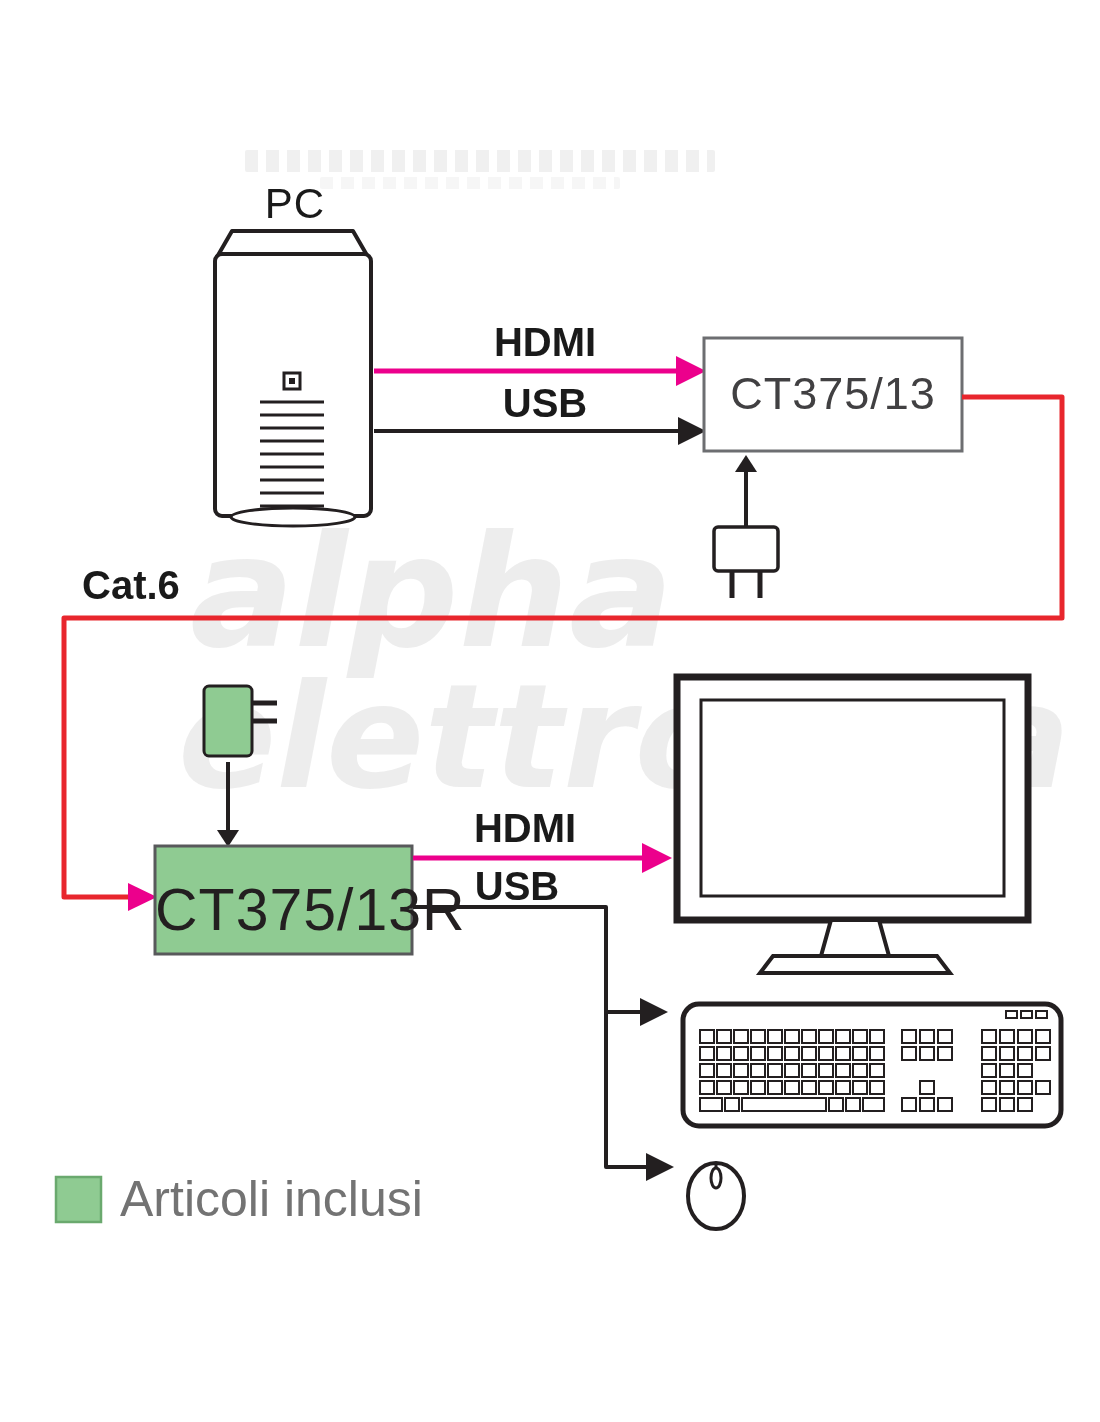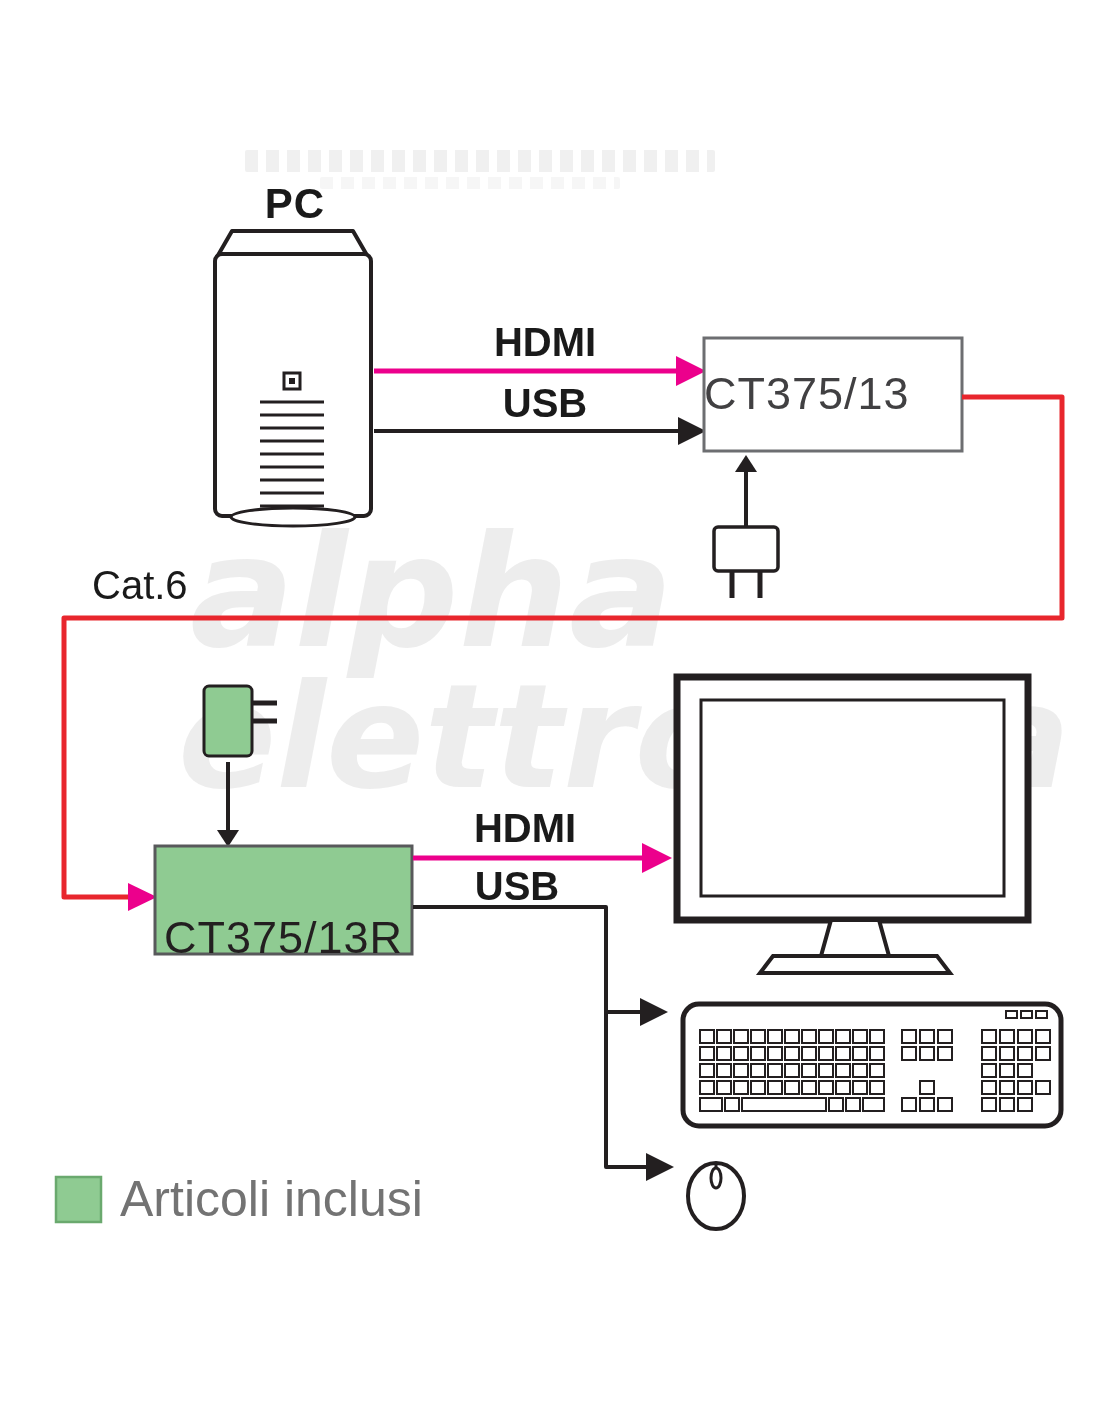--- a/index.html
+++ b/index.html
@@ -6,26 +6,26 @@
   body{
     position:relative;
     width:1100px;height:1422px;
     background:#ffffff;
     font-family:"Liberation Sans", sans-serif;
     overflow:hidden;
   }
   svg{position:absolute;left:0;top:0;z-index:2;}
   .label{position:absolute;z-index:3;color:#1a1a1a;white-space:nowrap;}
 
-  .pc-label{left:243px;top:180px;width:104px;font-size:42px;font-weight:bold;text-align:center;letter-spacing:1px;}
+  .pc-label{left:243px;top:180px;width:104px;font-size:42px;font-weight:normal;text-align:center;letter-spacing:1px;}
   .hdmi-top{left:460px;top:320px;width:170px;font-size:40px;font-weight:bold;text-align:center;}
   .usb-top{left:460px;top:381px;width:170px;font-size:40px;font-weight:bold;text-align:center;}
-  .tx-label{left:704px;top:368px;width:258px;font-size:45px;color:#414042;text-align:left;letter-spacing:1px;}
-  .cat6-label{left:82px;top:563px;font-size:40px;font-weight:normal;margin-left:10px;}
-  .rx-label{left:155px;top:876px;width:257px;font-size:45px;color:#231f20;text-align:center;letter-spacing:1px;margin-top:36px;}
+  .tx-label{left:704px;top:368px;width:258px;font-size:45px;color:#414042;text-align:center;letter-spacing:1px;}
+  .cat6-label{left:82px;top:563px;font-size:40px;font-weight:bold;}
+  .rx-label{left:155px;top:876px;width:257px;font-size:59px;color:#231f20;text-align:center;letter-spacing:1px;}
   .hdmi-bottom{left:440px;top:806px;width:170px;font-size:40px;font-weight:bold;text-align:center;}
   .usb-bottom{left:432px;top:864px;width:170px;font-size:40px;font-weight:bold;text-align:center;}
   .legend-label{left:120px;top:1170px;font-size:50px;color:#737373;}
 
   .wm{position:absolute;z-index:1;font-family:"DejaVu Sans", sans-serif;font-style:italic;font-weight:bold;color:rgba(110,110,110,0.12);pointer-events:none;}
   .wm1{left:190px;top:502px;font-size:155px;text-align:right;}
   .wm2{left:178px;top:652px;font-size:145px;}
   .wm-reg{left:975px;top:726px;font-size:42px;color:rgba(110,110,110,0.20);font-style:normal;}
   .wm-artifact{position:absolute;z-index:1;border-radius:2px;
     background:repeating-linear-gradient(90deg, rgba(0,0,0,0.06) 0 13px, rgba(0,0,0,0) 13px 21px);}

